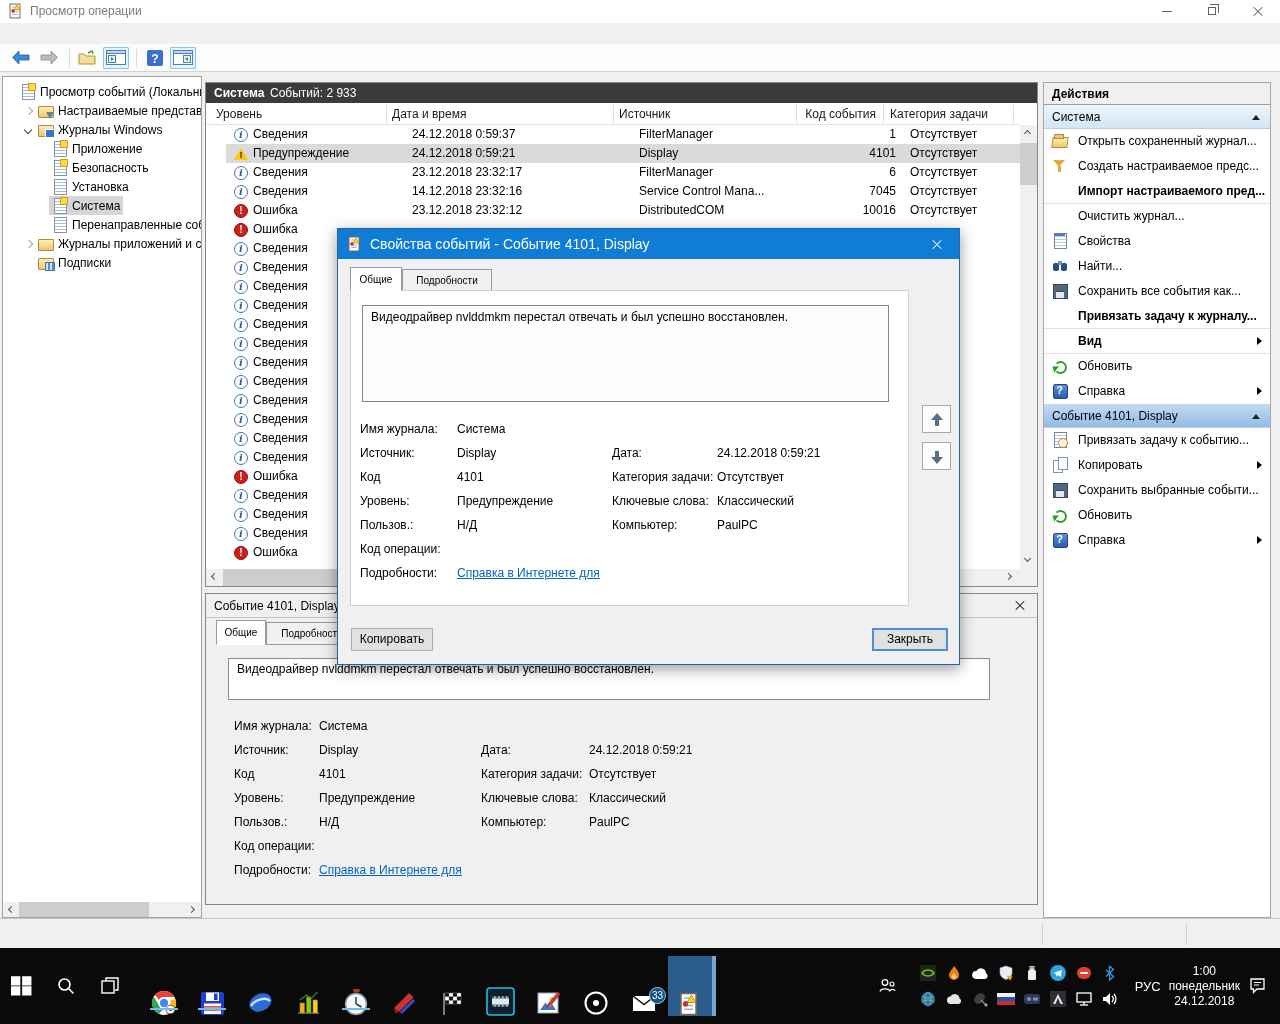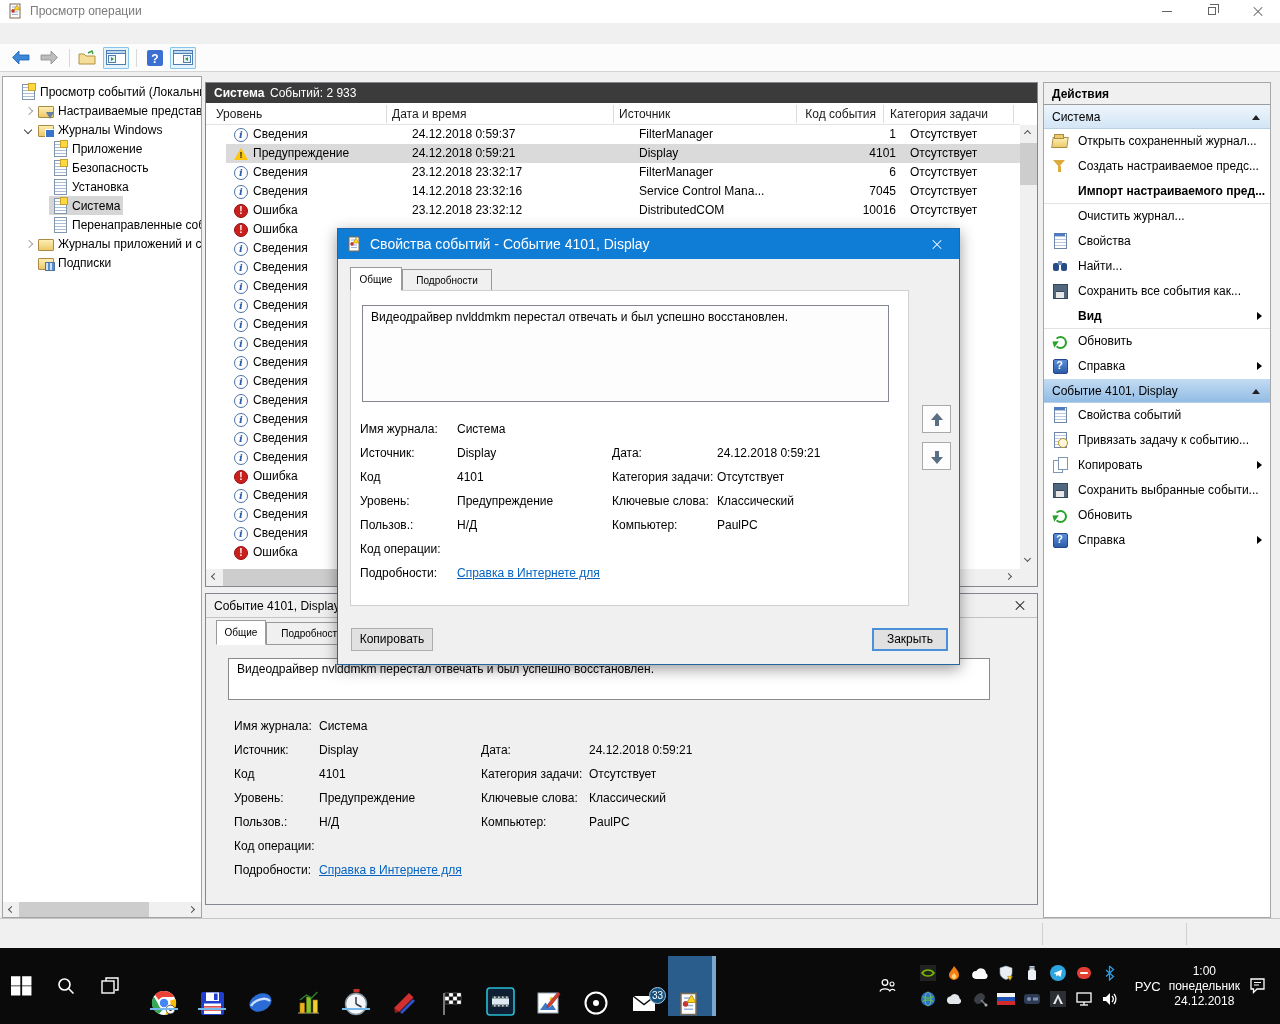--- a/index.html
+++ b/index.html
@@ -624,41 +624,41 @@
           <span>Свойства</span>
         </div>
           <div class="act ic-find">
           <span class="ai"></span>
           <span>Найти...</span>
         </div>
           <div class="act ic-save">
           <span class="ai"></span>
           <span>Сохранить все события как...</span>
         </div>
+          <div class="act sep-after">
+          <span class="ai"></span>
+          <span>Привязать задачу к журналу...</span>
+        </div>
           <div class="act has-arrow sep-after">
           <span class="ai"></span>
           <span>Вид</span>
         </div>
           <div class="act ic-refresh">
           <span class="ai"></span>
           <span>Обновить</span>
         </div>
           <div class="act ic-help has-arrow">
           <span class="ai"></span>
           <span>Справка</span>
         </div>
         </div>
       <div class="sec-hdr selected">
         <span>Событие 4101, Display</span><span class="caret"></span>
       </div>
       <div>
-          <div class="act ic-properties">
-          <span class="ai"></span>
-          <span>Свойства событий</span>
-        </div>
           <div class="act ic-task">
           <span class="ai"></span>
           <span>Привязать задачу к событию...</span>
         </div>
           <div class="act ic-copy has-arrow">
           <span class="ai"></span>
           <span>Копировать</span>
         </div>
           <div class="act ic-save">
           <span class="ai"></span>

